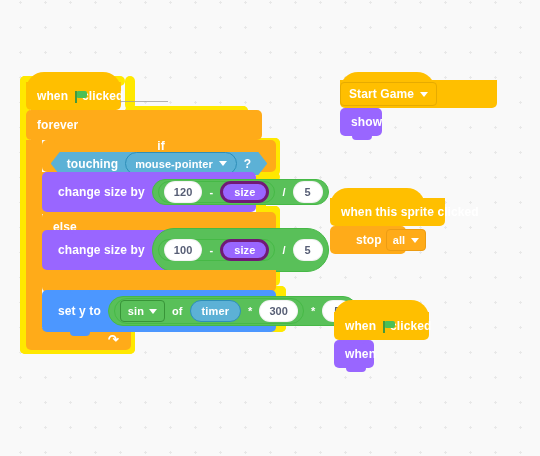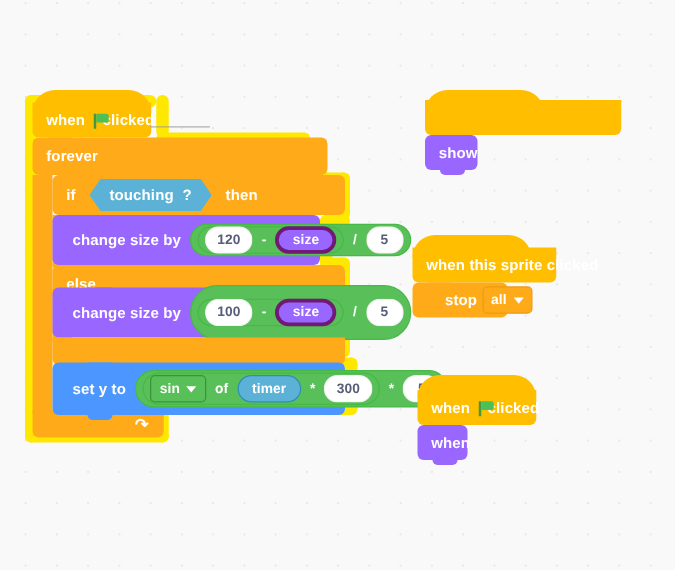--- a/index.html
+++ b/index.html
@@ -291,25 +291,29 @@
       <div class="notch" style="background:#FFAB19;"></div>
       <span class="label lead">forever</span>
     </div>
 
     <div class="blk ctl" style="left:18px; top:140px; width:16px; height:190px; border-radius:0;"></div>
 
     <div class="blk ctl" style="left:18px; top:328px; width:105px; height:22px; border-radius:0 0 5px 5px;">
       <span class="loop-arrow" style="right:12px; top:4px;">↷</span>
     </div>
 
-    <div class="blk ctl" style="left:34px; top:140px; width:234px; height:32px;">
+    <div class="blk ctl" style="left:34px; top:140px; width:234px; height:32px;flex-direction:column;">
       <div class="notch" style="background:#FFAB19;"></div>
       <span class="label lead">if</span>
       <span class="bool" style="margin:0 4px;">
         <span>touching</span>
+        <span class="dd-sen">
+          <span>mouse-pointer</span>
+          <span class="caret"></span>
+        </span>
         <span>?</span>
       </span>
       <span class="label">then</span>
     </div>
     <div class="blk ctl" style="left:34px; top:172px; width:16px; height:42px; border-radius:0;"></div>
 
     <div class="blk look" style="left:34px; top:172px; width:214px; height:40px;">
       <div class="notch" style="background:#9966FF; left:28px;"></div>
       <span class="label lead" style="padding-left:16px;">change size by</span>
       <span class="rep rep-op" style="height:26px;">
@@ -363,20 +367,24 @@
         <span class="rep rep-num">5</span>
       </span>
     </div>
   </div>
 
   <div class="artifact" style="left:112px; top:101px; width:48px;"></div>
 
   <div class="script">
     <div class="hat" style="left:332px; top:72px; width:95px; height:18px;"></div>
     <div class="blk evt" style="left:332px; top:80px; width:157px; height:28px; border-radius:0 0 5px 5px;">
+      <span class="dd-orange">
+        <span>Start Game</span>
+        <span class="caret"></span>
+      </span>
     </div>
     <div class="blk look" style="left:332px; top:108px; width:42px; height:28px;">
       <div class="notch" style="background:#9966FF;"></div>
       <div class="nub look"></div>
       <span class="label lead">show</span>
     </div>
   </div>
 
   <div class="script">
     <div class="hat" style="left:322px; top:188px; width:95px; height:18px;"></div>

